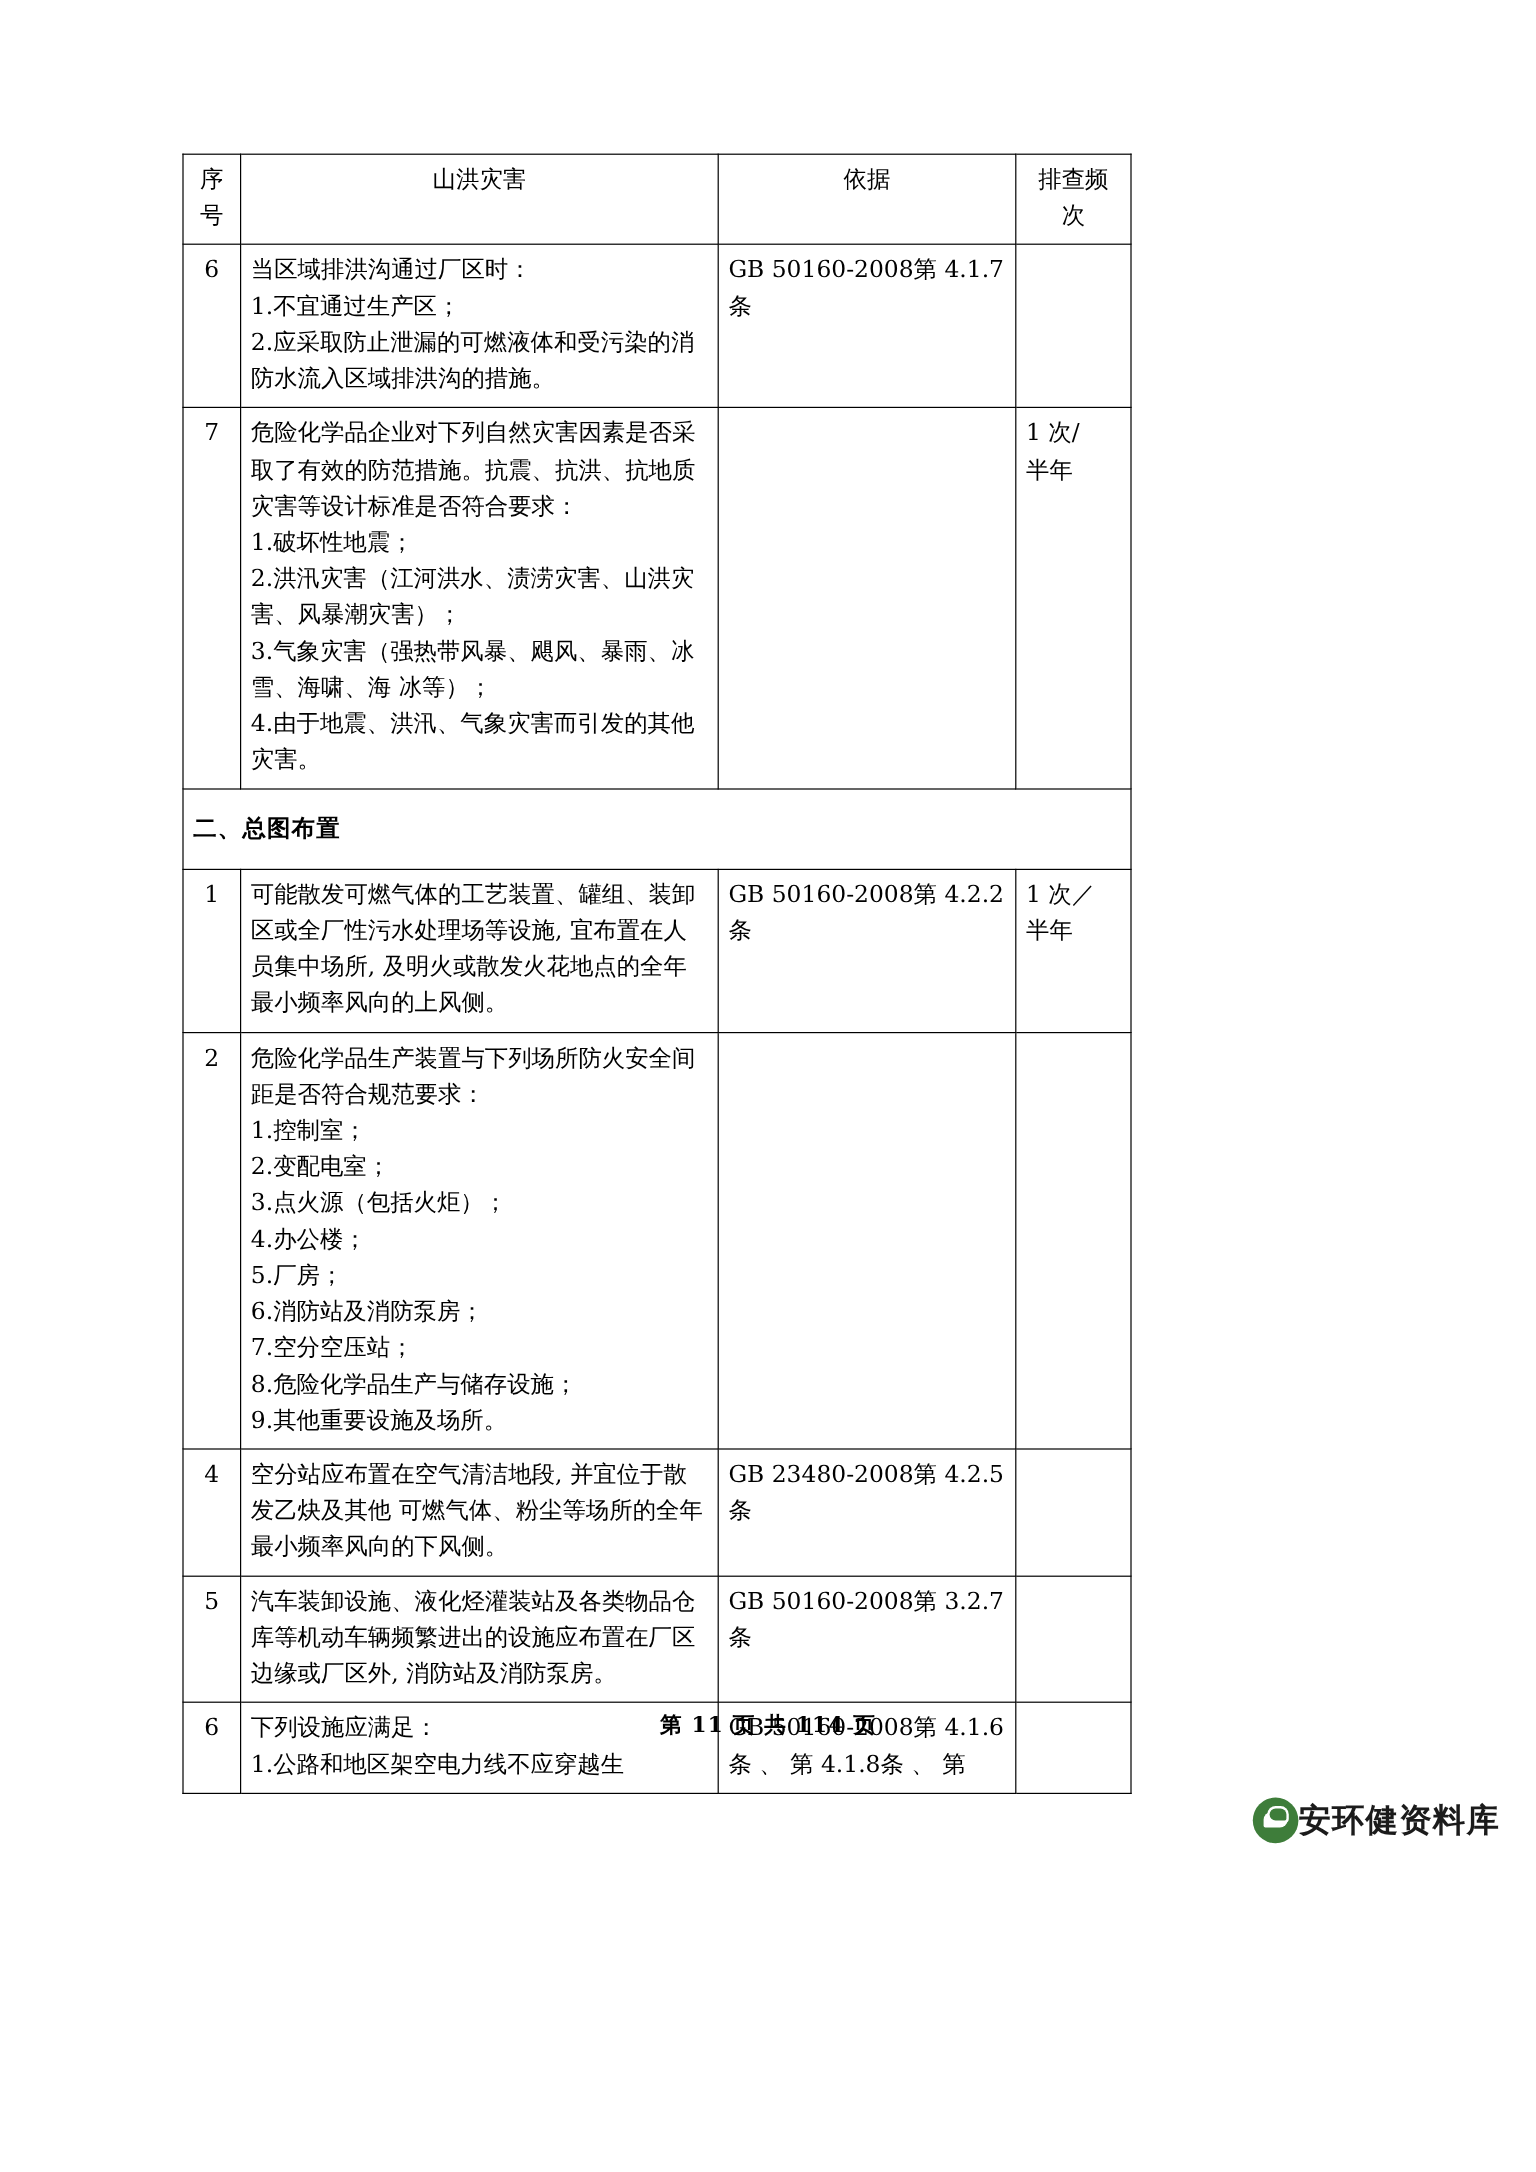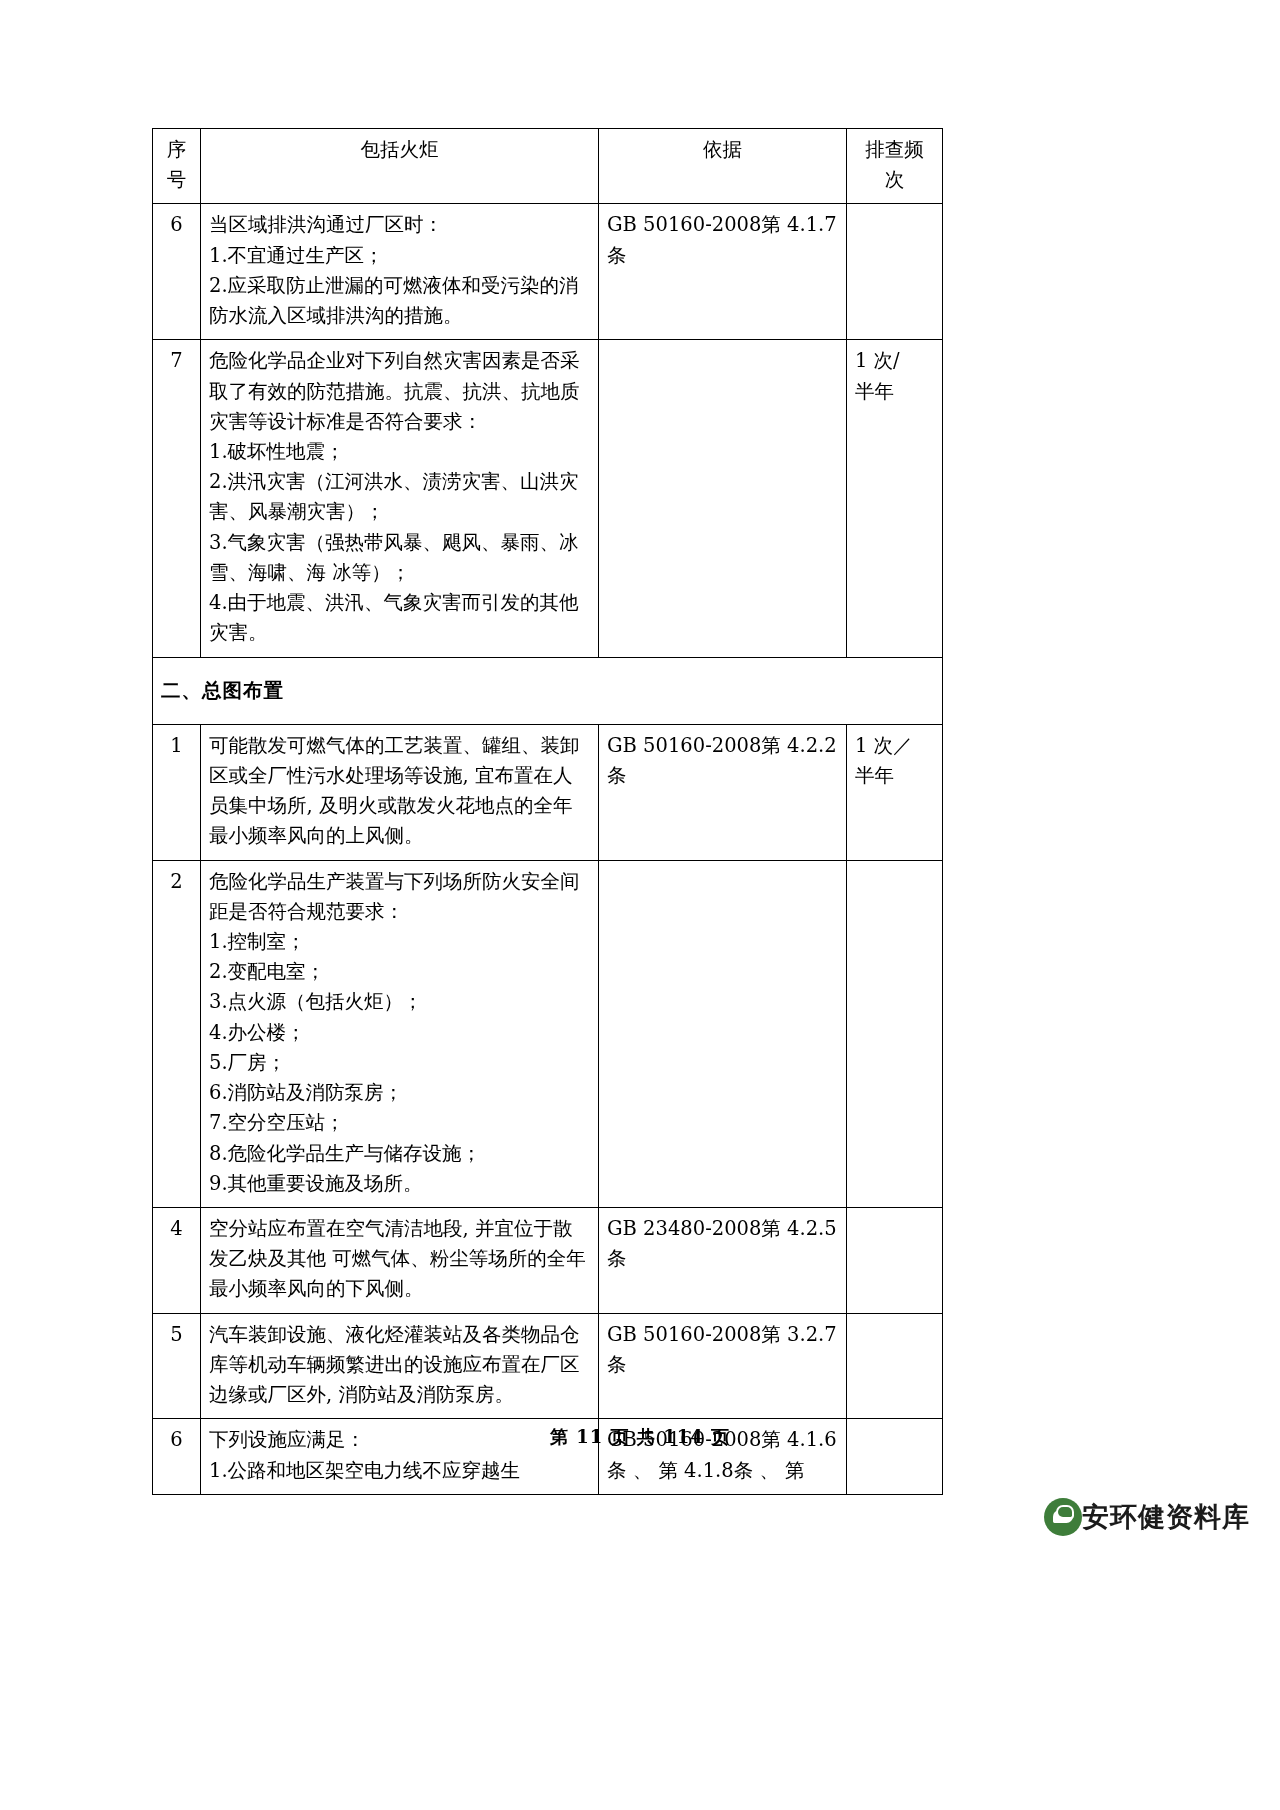--- a/index.html
+++ b/index.html
@@ -141,21 +141,21 @@
     <colgroup>
       <col class="c-no">
       <col class="c-content">
       <col class="c-basis">
       <col class="c-freq">
     </colgroup>
     <thead>
       <tr>
         <td class="hdr-no">序
 号</td>
-        <td>包括火炬</td>
+        <td>山洪灾害</td>
         <td>依据</td>
         <td class="hdr-no">排查频
 次</td>
       </tr>
     </thead>
     <tbody>
 
 
       <tr>
         <td class="cell-no">6</td>

